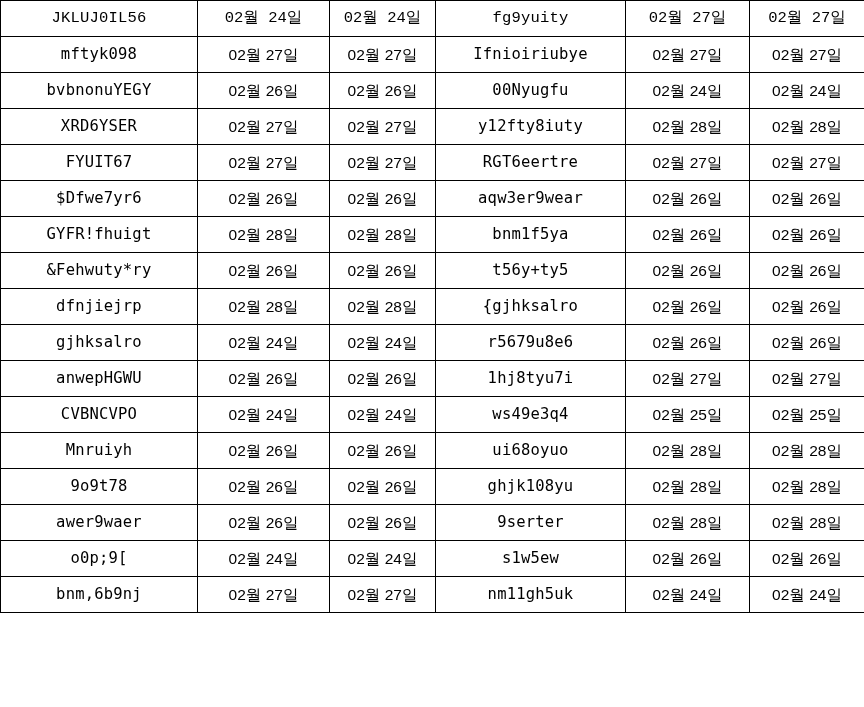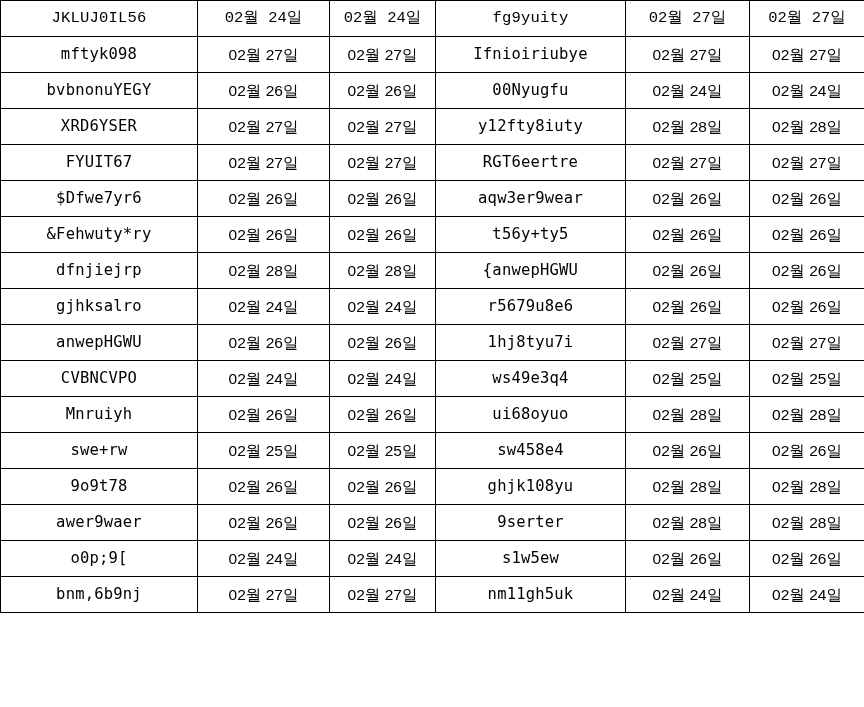--- a/index.html
+++ b/index.html
@@ -114,32 +114,40 @@
         </tr>
         <tr>
           <td class="code">$Dfwe7yr6</td>
           <td class="date">02월 26일</td>
           <td class="date">02월 26일</td>
           <td class="code">aqw3er9wear</td>
           <td class="date">02월 26일</td>
           <td class="date">02월 26일</td>
         </tr>
         <tr>
+          <td class="code">GYFR!fhuigt</td>
+          <td class="date">02월 28일</td>
+          <td class="date">02월 28일</td>
+          <td class="code">bnm1f5ya</td>
+          <td class="date">02월 26일</td>
+          <td class="date">02월 26일</td>
+        </tr>
+        <tr>
           <td class="code">&amp;Fehwuty*ry</td>
           <td class="date">02월 26일</td>
           <td class="date">02월 26일</td>
           <td class="code">t56y+ty5</td>
           <td class="date">02월 26일</td>
           <td class="date">02월 26일</td>
         </tr>
         <tr>
           <td class="code">dfnjiejrp</td>
           <td class="date">02월 28일</td>
           <td class="date">02월 28일</td>
-          <td class="code">{anwepHGWU</td>
+          <td class="code">{gjhksalro</td>
           <td class="date">02월 26일</td>
           <td class="date">02월 26일</td>
         </tr>
         <tr>
           <td class="code">gjhksalro</td>
           <td class="date">02월 24일</td>
           <td class="date">02월 24일</td>
           <td class="code">r5679u8e6</td>
           <td class="date">02월 26일</td>
           <td class="date">02월 26일</td>
@@ -160,28 +168,20 @@
           <td class="date">02월 25일</td>
           <td class="date">02월 25일</td>
         </tr>
         <tr>
           <td class="code">Mnruiyh</td>
           <td class="date">02월 26일</td>
           <td class="date">02월 26일</td>
           <td class="code">ui68oyuo</td>
           <td class="date">02월 28일</td>
           <td class="date">02월 28일</td>
-        </tr>
-        <tr>
-          <td class="code">swe+rw</td>
-          <td class="date">02월 25일</td>
-          <td class="date">02월 25일</td>
-          <td class="code">sw458e4</td>
-          <td class="date">02월 26일</td>
-          <td class="date">02월 26일</td>
         </tr>
         <tr>
           <td class="code">9o9t78</td>
           <td class="date">02월 26일</td>
           <td class="date">02월 26일</td>
           <td class="code">ghjk108yu</td>
           <td class="date">02월 28일</td>
           <td class="date">02월 28일</td>
         </tr>
         <tr>

